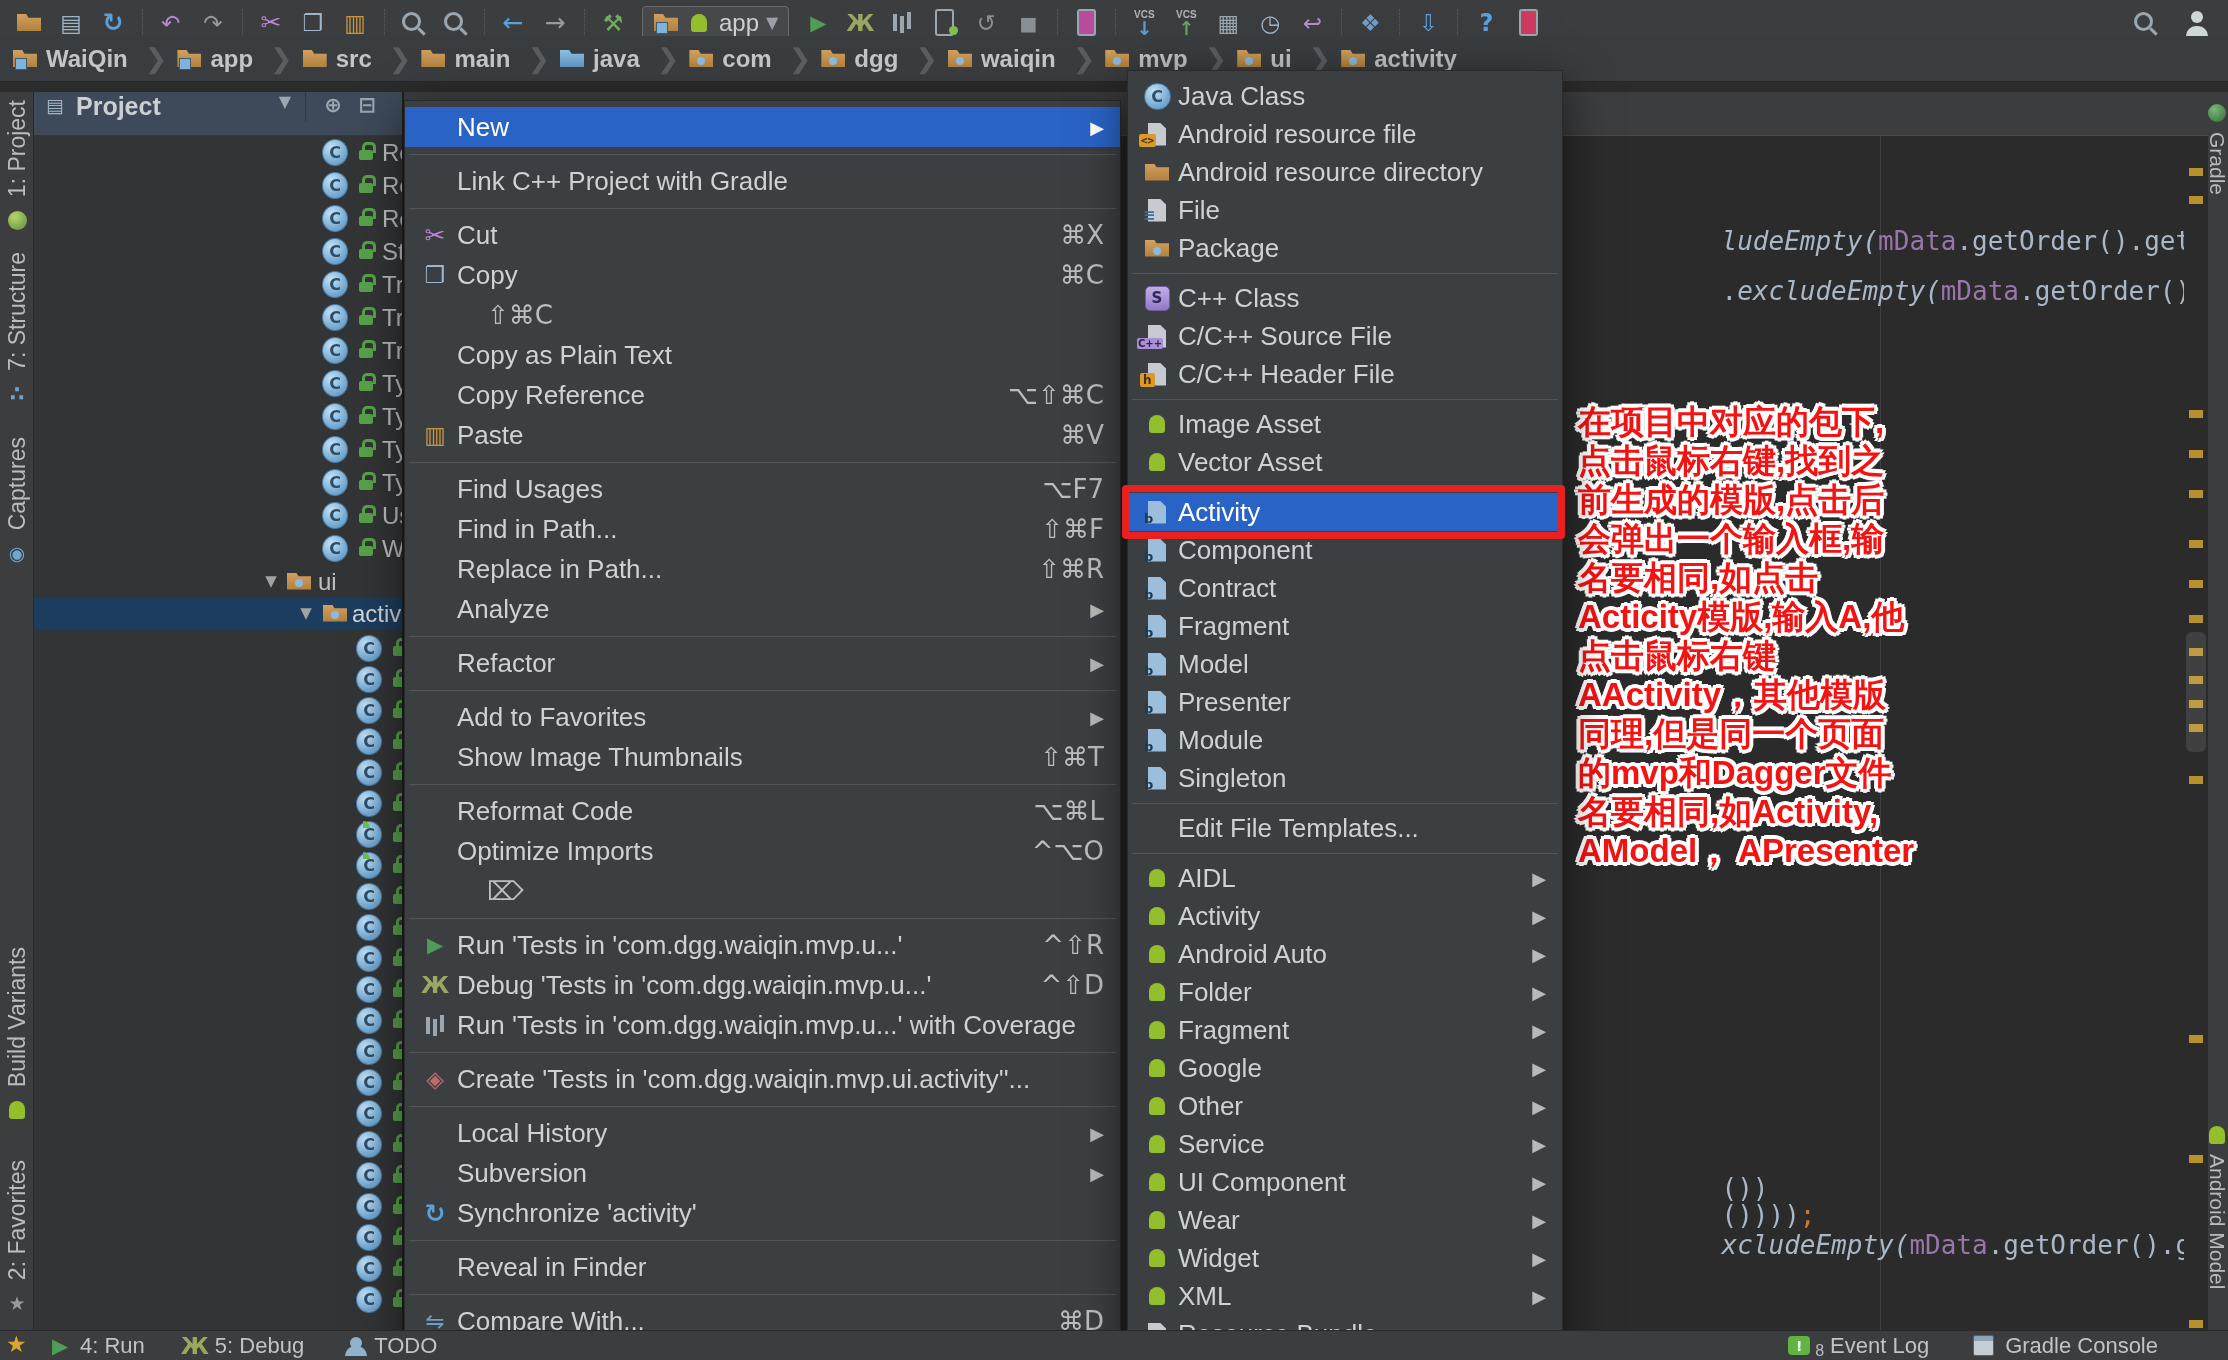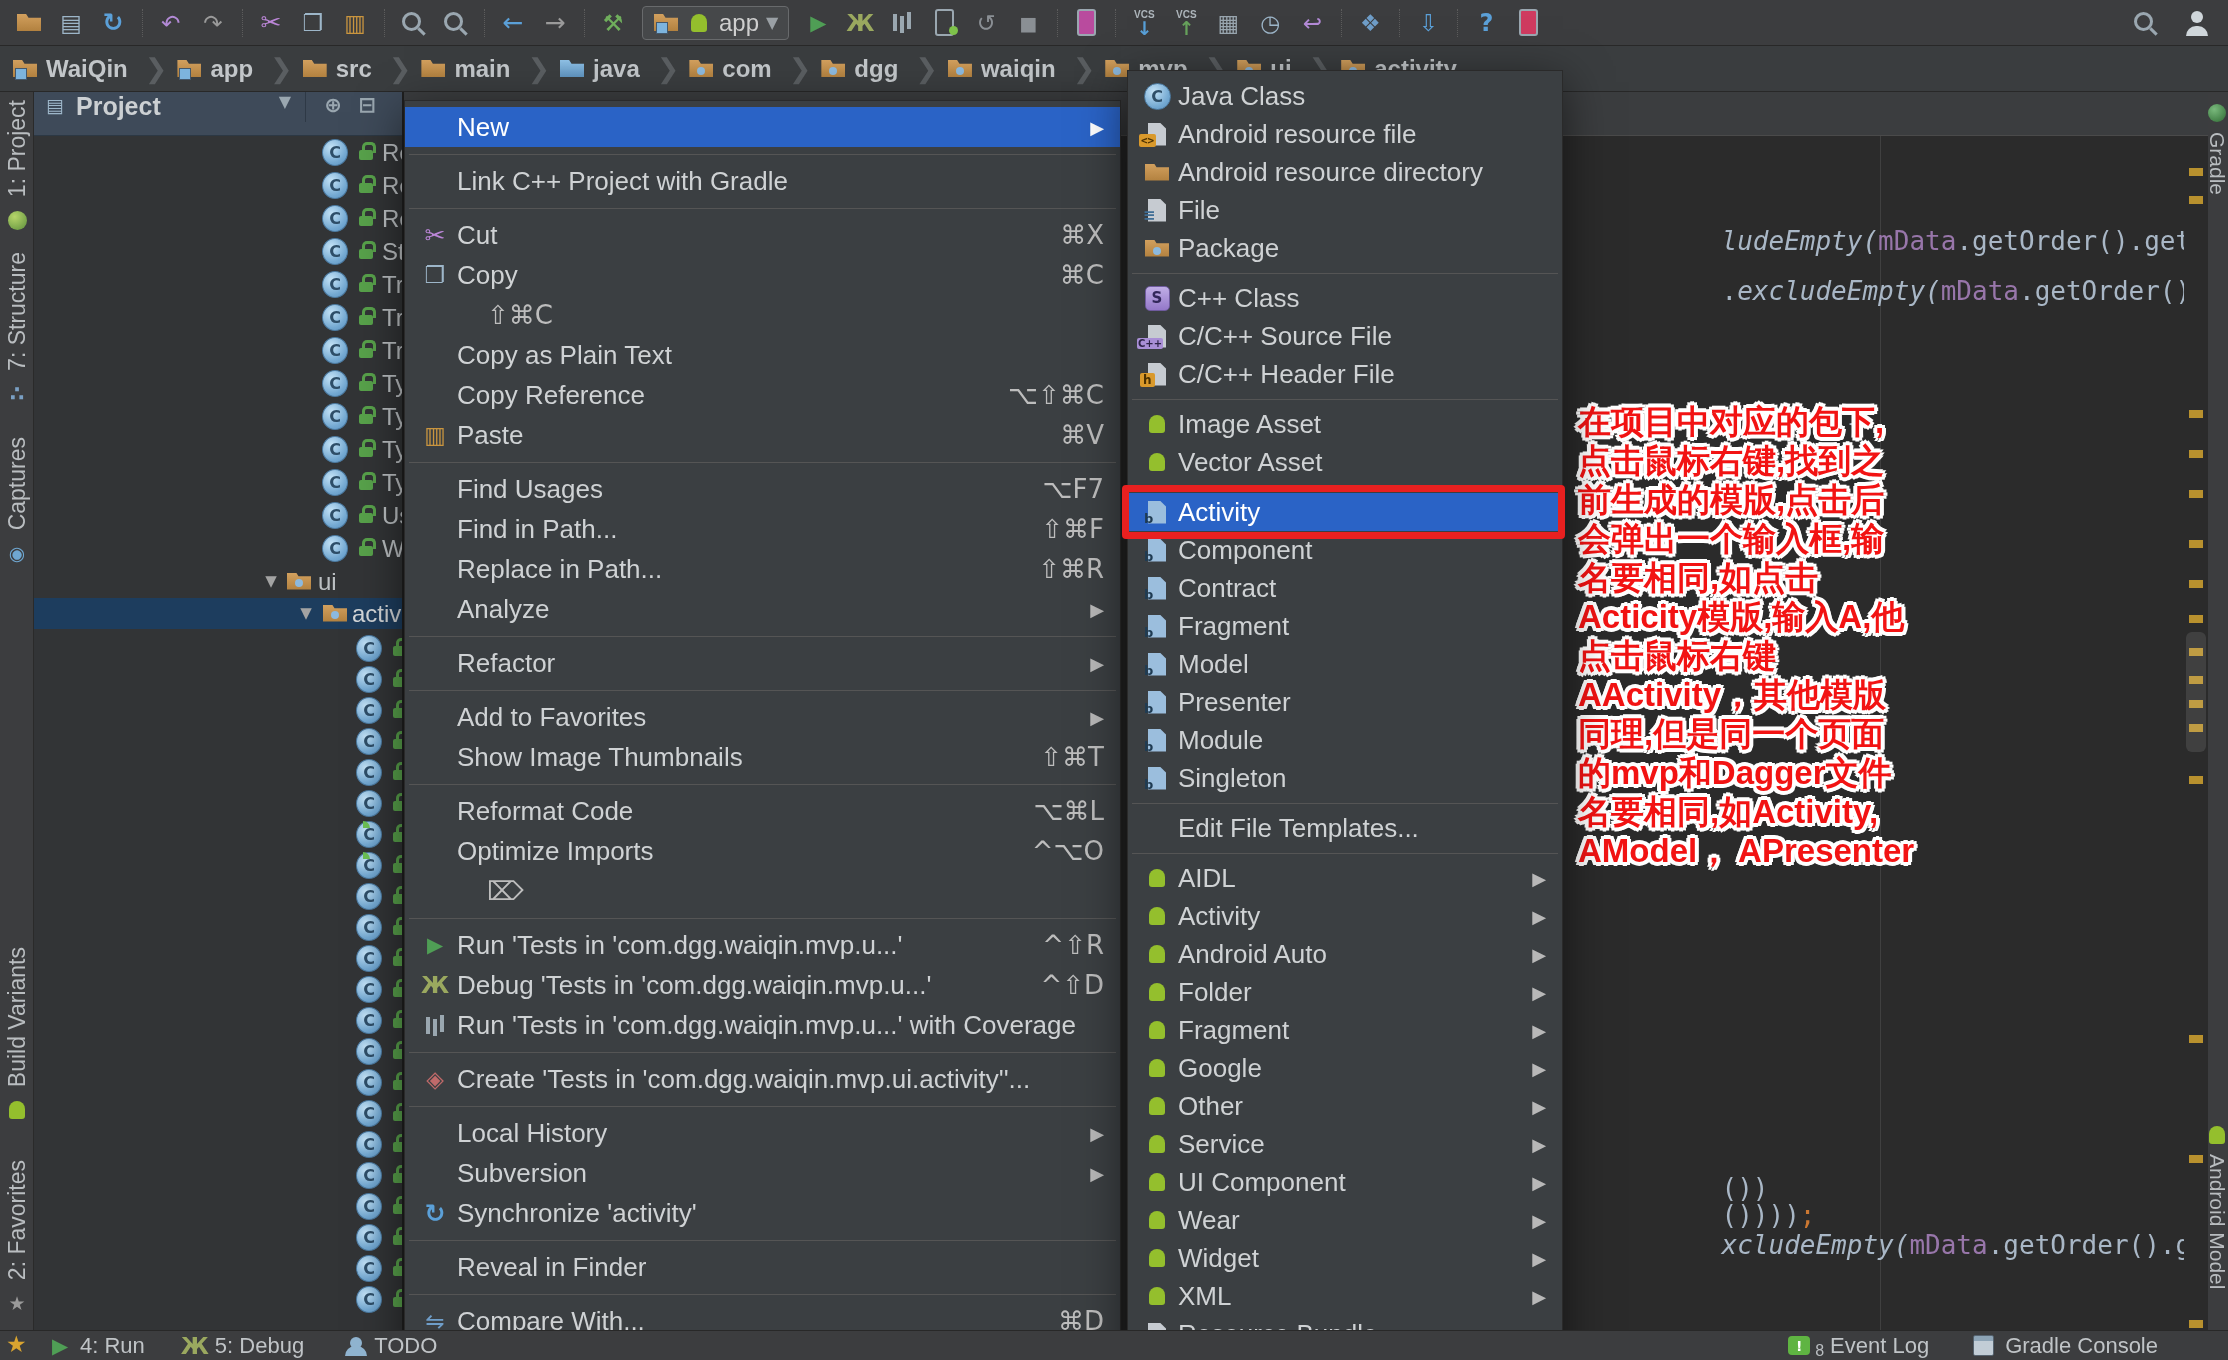--- a/index.html
+++ b/index.html
@@ -125,21 +125,21 @@
   .tb-group { display:flex; align-items:center; }
   .tbi { width:42px; height:40px; display:flex; align-items:center; justify-content:center; }
   .tbi.tsep { width:16px; }
   .tbi.tsep::after { content:""; height:28px; border-left:1px dotted #5c5c5c; }
   .run-chip { display:flex; align-items:center; gap:7px; height:34px; margin:0 8px; padding:0 10px;
     background:#46484a; border:1px solid #686a6c; border-radius:4px; color:#cfcfcf; font-size:24px; }
   .run-chip .chev { color:#9aa0a5; font-size:16px; font-family:"DejaVu Sans",sans-serif; }
   .tb-corner { position:absolute; right:10px; top:3px; display:flex; align-items:center; gap:10px; }
 
   
-  #breadcrumbs { position:absolute; left:0; top:46px; width:2228px; height:46px; background:#3a3d3f;
+  #breadcrumbs { position:absolute; left:0; top:36px; width:2228px; height:46px; background:#3a3d3f;
     border-bottom:1px solid #282828; display:flex; align-items:center; padding-left:12px; }
   .bc { display:flex; align-items:center; gap:8px; color:#c2c6c9; font-size:24px; font-weight:bold; }
   .bc .bc-sep { color:#5a5e61; font-size:27px; margin:0 9px; font-family:"DejaVu Sans",sans-serif; font-weight:normal; }
   .bc:last-child .bc-sep { display:none; }
 
   
   #leftstripe { position:absolute; left:0; top:92px; width:34px; height:1268px; background:#3c3d3f;
     border-right:1px solid #2a2a2a; }
   .stripe-item { position:absolute; left:0; width:34px; display:flex; flex-direction:column;
     align-items:center; gap:10px; }

